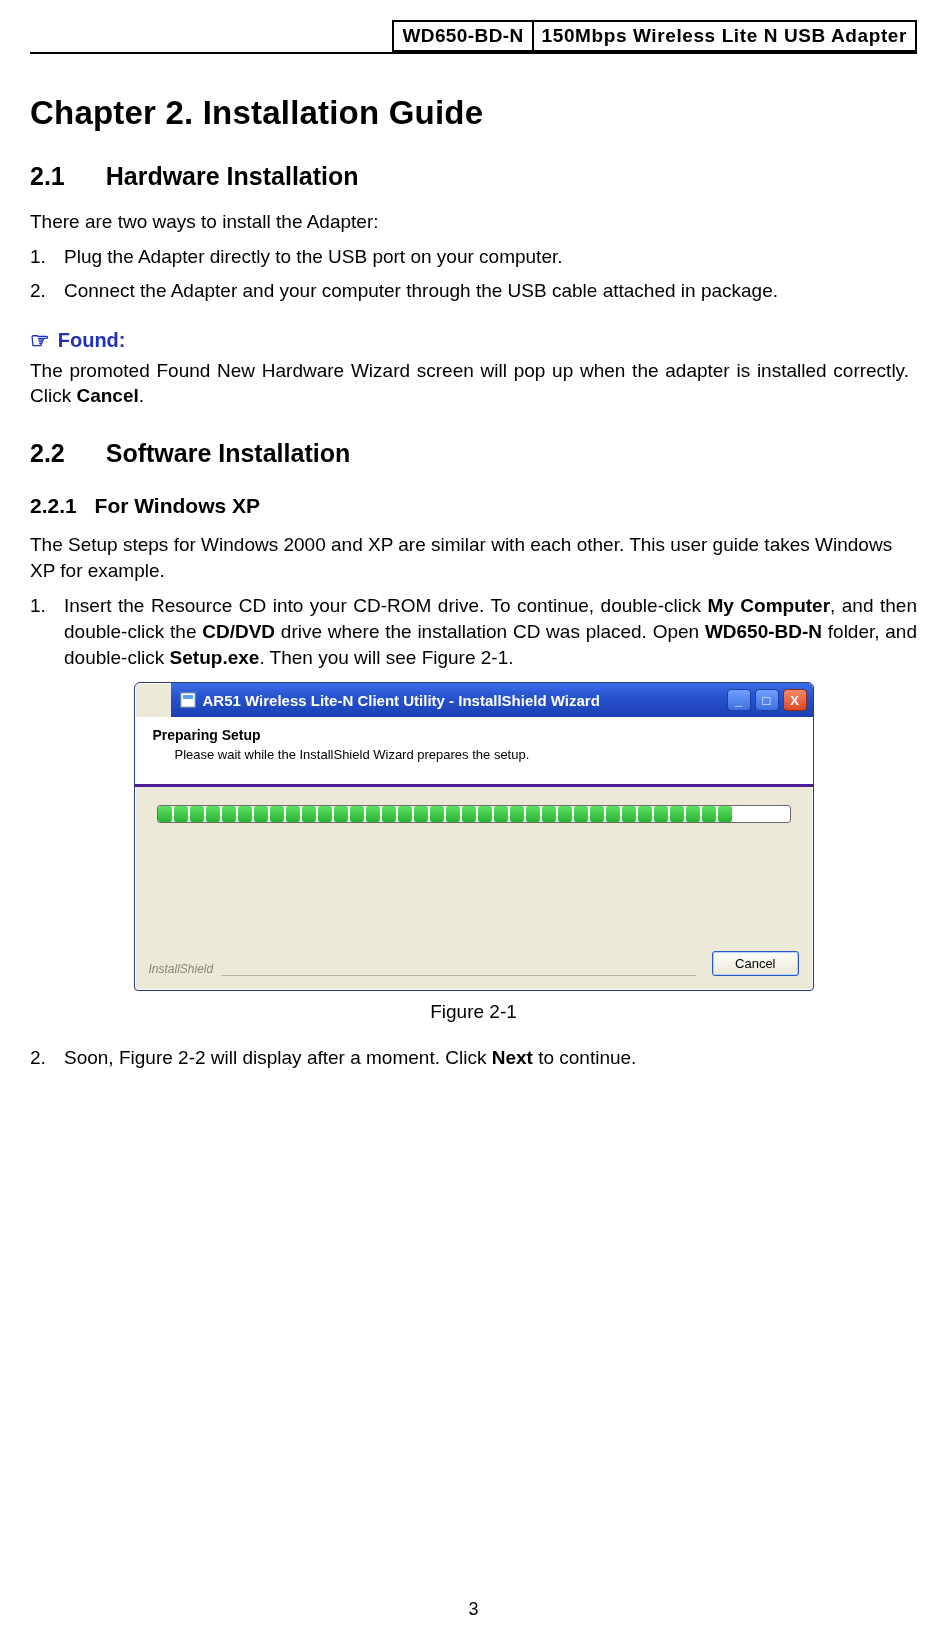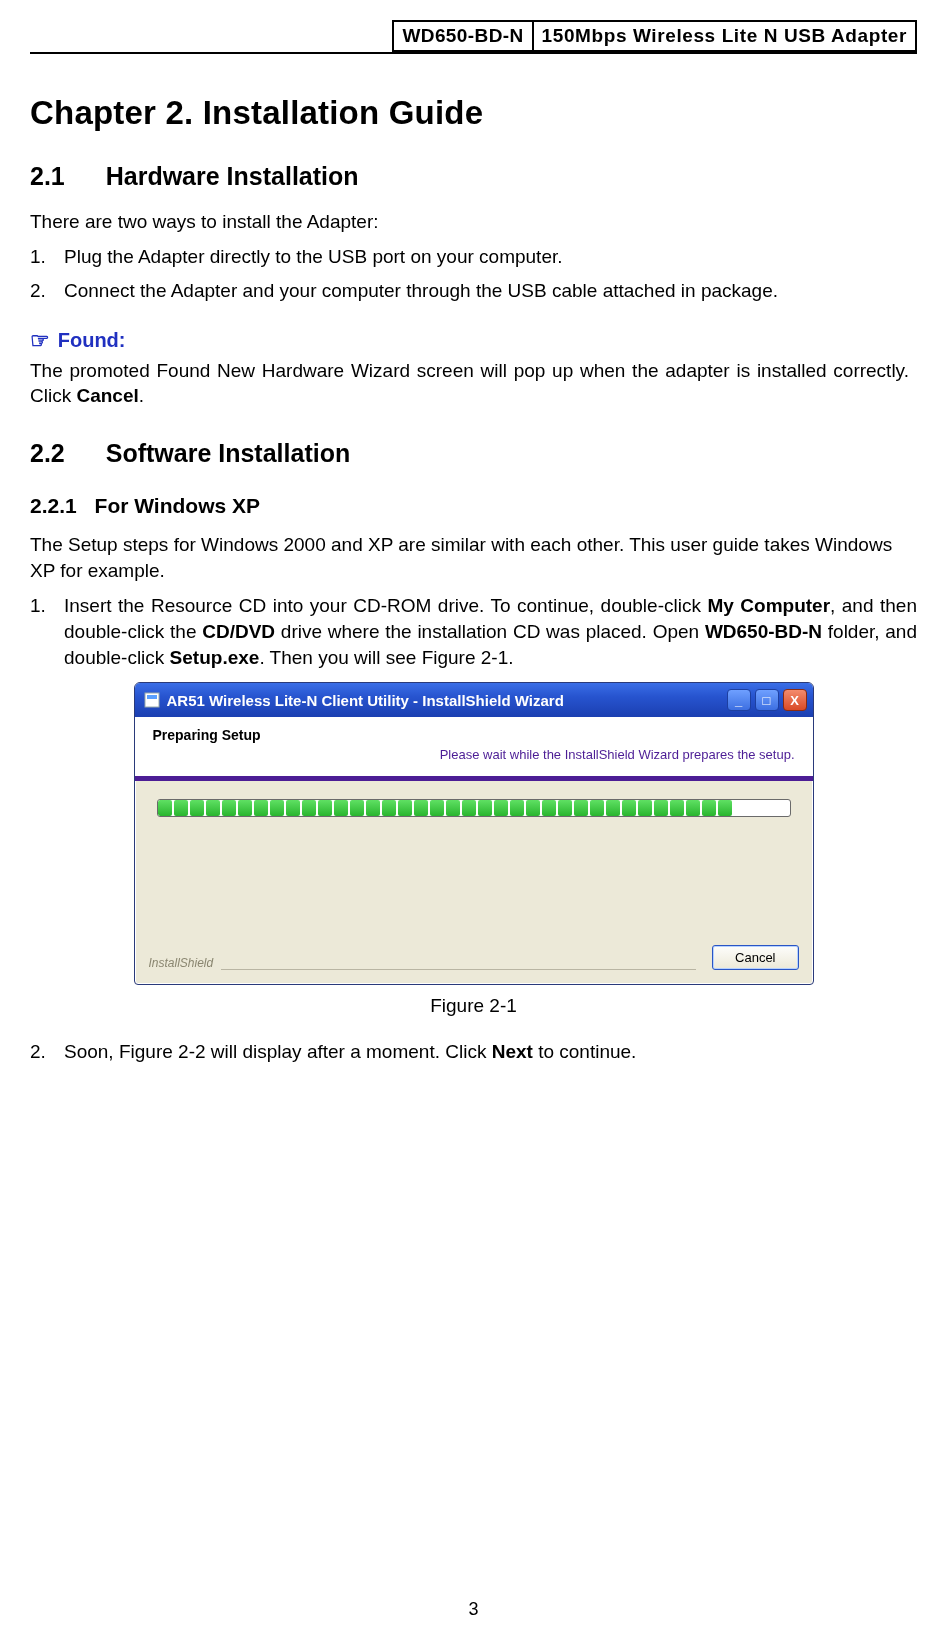--- a/index.html
+++ b/index.html
@@ -124,20 +124,21 @@
   }
   .xp-titlebar {
     height: 34px;
     background: linear-gradient(to bottom, #3a6ee7 0%, #2754cf 40%, #1b3fb1 100%);
     display: flex;
     align-items: center;
     padding: 0 6px 0 8px;
     color: #fff;
     font-weight: bold;
     font-size: 15px;
+    margin-left: 36px;
   }
   .xp-title-icon {
     width: 18px; height: 18px;
     margin-right: 6px;
     display: flex; align-items:center; justify-content:center;
   }
   .xp-title-text { flex: 1 1 auto; white-space: nowrap; overflow:hidden; text-overflow:ellipsis; }
   .xp-ctl {
     width: 24px; height: 22px;
     border-radius: 4px;
@@ -148,33 +149,32 @@
     color:#fff;
     background: linear-gradient(to bottom,#6fa0ff,#3d6fe1);
     border:1px solid #1d3fa0;
   }
   .xp-ctl.close {
     background: linear-gradient(to bottom,#f48b6c,#d94a26);
     border:1px solid #8a2a10;
   }
   .xp-topband {
     background: #fff;
-    border-bottom: 5px solid #4c1d95;
-    padding: 10px 18px 10px 14px;
+    border-bottom: 3px solid #4c1d95;
+    padding: 10px 28px 10px 14px;
   }
   .xp-topband .prep {
     font-weight: bold;
     font-size: 14px;
     margin: 0 0 4px 4px;
   }
   .xp-topband .sub {
     font-size: 13px;
-    margin: 0 0 4px 26px;
-    color:#4c1d95;
-    text-align:right;
+    margin: 0 0 12px 26px;
+    color:#000000;
   }
   .xp-bodytxt {
     padding: 24px 22px 8px 22px;
     font-size: 13px;
     color:#222;
     line-height:1.35;
   }
   .xp-progress-wrap {
     padding: 18px 22px 6px 22px;
   }

